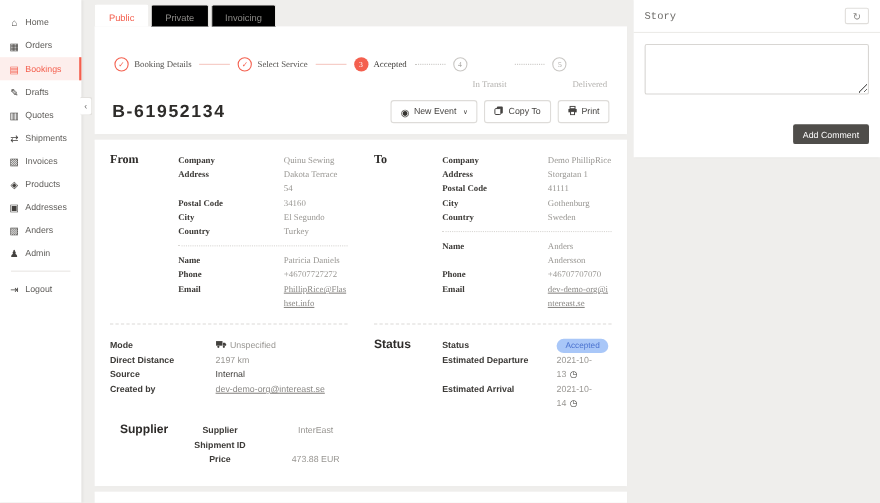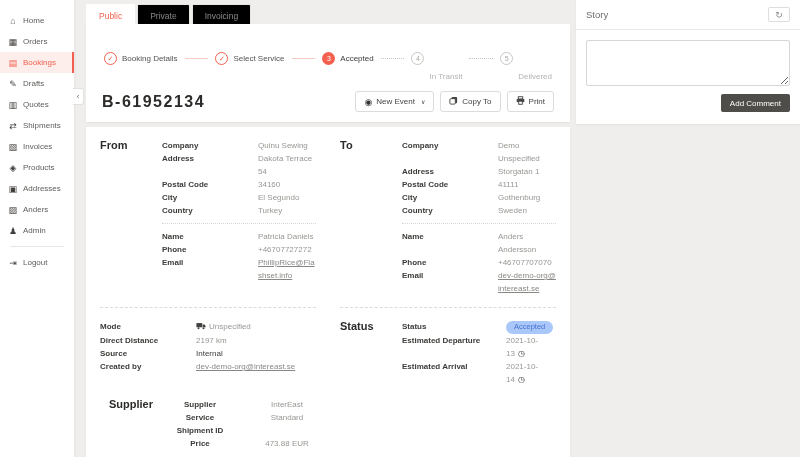--- a/index.html
+++ b/index.html
@@ -20,42 +20,42 @@
   .collapse-tab { position:absolute; left:73px; top:88px; width:11px; height:17px; background:#fff; border:1px solid #e3e1de; border-left:none; border-radius:0 3px 3px 0; display:flex; align-items:center; justify-content:center; font-size:8px; color:#6b6b6b; cursor:pointer; }
   
   .main { position:absolute; left:86px; top:0; width:484px; }
   .tabbar { display:flex; padding-top:4px; height:24px; }
   .tab { font-size:8.5px; padding:6px 12px 5px; background:#000000; border:1px solid #e7e5e2; border-bottom:none; color:#8c8a87; margin-right:2px; border-radius:2px 2px 0 0; cursor:pointer; }
   .tab.active { background:#fff; color:#f4604f; border-color:#fff; }
   .card { background:#fff; margin-bottom:5px; box-shadow:0 1px 2px rgba(0,0,0,.05); }
   
   .card-head { padding:10px 14px 10px; }
   .stepper { display:flex; align-items:center; padding:2px 4px 10px; }
-  .step { display:flex; align-items:center; gap:5px; flex-shrink:0; }
+  .step { display:flex; align-items:center; gap:5px; flex-shrink:0;font-family:Liberation Serif, serif; }
   .step-circle { width:13px; height:13px; border-radius:50%; display:flex; align-items:center; justify-content:center; font-size:7px; }
   .step.done .step-circle { border:1px solid #f4604f; color:#f4604f; }
   .step.current .step-circle { background:#f4604f; color:#fff; }
   .step.upcoming .step-circle { border:1px solid #c9c7c4; color:#aaa8a5; }
   .step-label { font-size:8px; }
   .step.done .step-label { color:#54524f; }
   .step.current .step-label { color:#3d3b38; }
   .step.upcoming .step-label { color:#b4b2af;margin-top:36px; }
   .connector { flex:1; margin:0 7px; border-top:1px solid #f6c9c3; }
   .connector.dotted { border-top:1px dotted #c9c7c4; }
   .booking-row { display:flex; justify-content:space-between; align-items:center; padding:0 2px; }
   .booking-id { font-size:16px; font-weight:bold; letter-spacing:1.5px; margin:0; color:#2e2c2a; }
   .actions { display:flex; gap:6px; }
   .btn { display:flex; align-items:center; gap:4px; background:#fff; border:1px solid #dedcd9; border-radius:3px; padding:4px 8px; font-size:8px; color:#454341; cursor:pointer; font-family:inherit; }
   .btn svg { width:9px; height:9px; }
   .event-glyph { font-size:9px; line-height:8px; color:#35332f; }
   .caret { font-size:6px; margin-left:2px; color:#454341; }
   
   .card-body { padding:12px 14px 4px; }
   .two-col { display:grid; grid-template-columns:1fr 1fr; column-gap:24px; }
-  .row-addresses .col { border-bottom:1px dashed #dcdad7; padding-bottom:12px; }
+  .row-addresses .col { border-bottom:1px dashed #dcdad7; padding-bottom:12px;font-family:Liberation Serif, serif; }
   .row-details { padding-top:12px; }
   .row-supplier { padding-top:12px; padding-bottom:14px;text-align:center; }
   .col { display:flex; }
   .sec-title { width:62px; font-size:11px; font-weight:bold; color:#2e2c2a; flex-shrink:0; }
   .fields { flex:1; min-width:0; }
   .frow { display:flex; font-size:8px; line-height:13px; }
   .flabel { width:76px; flex-shrink:0; font-weight:bold; color:#3d3b38; }
   .status-col .flabel { width:84px; }
   .fvalue { color:#999793; flex:1; min-width:0;margin-left:20px; }
   .fvalue.dark { color:#3d3b38; }
@@ -68,25 +68,25 @@
   .card-items { padding-top:12px; padding-bottom:16px; }
   .items-title { font-size:11px; font-weight:bold; margin:0 14px 10px; color:#2e2c2a; }
   table { width:100%; border-collapse:collapse; font-size:8px; }
   th, td { text-align:left; padding:7px 6px; }
   th:first-child, td:first-child { padding-left:14px; }
   thead th { background:#f6f4f2; color:#8d8b88; font-weight:normal; }
   col.c1{width:16%} col.c2{width:17%} col.c3{width:20%} col.c4{width:15%}
   
   .story { position:absolute; left:576px; top:0; width:224px; background:#fff; padding-bottom:12px; box-shadow:0 1px 2px rgba(0,0,0,.06); }
   .story-head { display:flex; justify-content:space-between; align-items:center; padding:7px 10px; border-bottom:1px solid #ecebe8; }
-  .story-title { font-size:9.5px; color:#6e6c69; }
+  .story-title { font-size:9.5px; color:#6e6c69;font-family:Liberation Mono, monospace; }
   .refresh-btn { width:22px; height:15px; background:#fff; border:1px solid #e0dedb; border-radius:2px; font-size:9px; color:#8a8885; display:flex; align-items:center; justify-content:center; cursor:pointer; padding:0; }
   .story-body { padding:10px 10px 0; }
   .comment-box { width:100%; height:46px; border:1px solid #d8d6d3; border-radius:2px; resize:vertical; font-family:inherit; font-size:9px; }
-  .add-comment { display:block; margin-left:auto; margin-top:4px; background:#4f4d4a; color:#fff; border:none; border-radius:2px; font-size:8px; padding:4.5px 9px; cursor:pointer; font-family:inherit; }
+  .add-comment { display:block; margin-left:auto; margin-top:22px; background:#4f4d4a; color:#fff; border:none; border-radius:2px; font-size:8px; padding:4.5px 9px; cursor:pointer; font-family:inherit; }
 </style>
 </head>
 <body>
 
 <aside class="sidebar">
   <nav class="nav">
     <div class="nav-item">
         <span class="nav-ic">⌂</span>
         <span>Home</span>
       </div>
@@ -243,21 +243,21 @@
                 <span class="fvalue flink">PhillipRice@Flashset.info</span>
               </div>
           </div>
         </div>
       </div>
       <div class="col">
         <div class="sec-title">To</div>
         <div class="fields">
           <div class="frow">
               <span class="flabel">Company</span>
-              <span class="fvalue">Demo Unspecified</span>
+              <span class="fvalue">Demo PhillipRice</span>
             </div>
           <div class="frow">
               <span class="flabel">Address</span>
               <span class="fvalue">Storgatan 1</span>
             </div>
           <div class="frow">
               <span class="flabel">Postal Code</span>
               <span class="fvalue">41111</span>
             </div>
           <div class="frow">
@@ -331,24 +331,20 @@
       </div>
     </div>
 
     <div class="two-col row-supplier">
       <div class="col">
         <div class="sec-title">Supplier</div>
         <div class="fields">
           <div class="frow">
               <span class="flabel">Supplier</span>
               <span class="fvalue">InterEast</span>
-            </div>
-          <div class="frow">
-              <span class="flabel">Service</span>
-              <span class="fvalue">Standard</span>
             </div>
           <div class="frow">
               <span class="flabel">Shipment ID</span>
               <span class="fvalue"></span>
             </div>
           <div class="frow">
               <span class="flabel">Price</span>
               <span class="fvalue">473.88 EUR</span>
             </div>
         </div>

